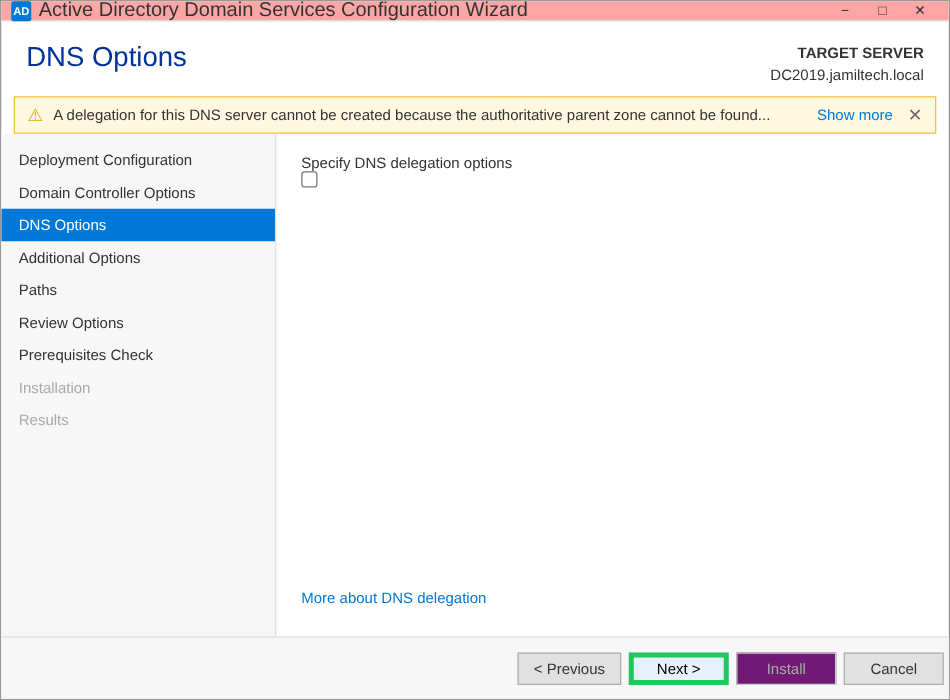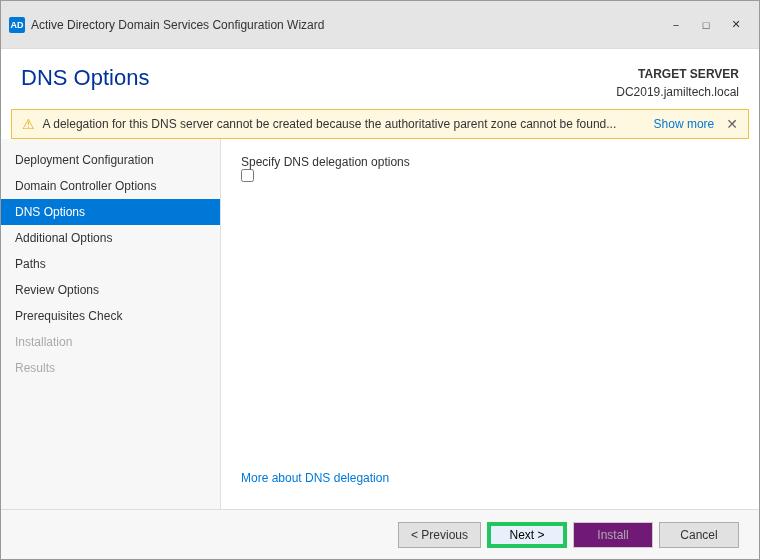--- a/index.html
+++ b/index.html
@@ -17,22 +17,22 @@
     .window {
       width: 760px;
       height: 560px;
       background: #fff;
       border: 1px solid #999;
       display: flex;
       flex-direction: column;
       box-shadow: 2px 2px 8px rgba(0,0,0,0.3);
     }
     .title-bar {
-      height: 48px;
-      background: #e5e5e5;
+      height: 16px;
+      background: #fca5a5;
       border-bottom: 1px solid #ddd;
       display: flex;
       align-items: center;
       justify-content: space-between;
       padding: 0 8px;
       flex-shrink: 0;
     }
     .title-bar-left {
       display: flex;
       align-items: center;
@@ -44,21 +44,21 @@
       background: #0078d7;
       border-radius: 2px;
       display: flex;
       align-items: center;
       justify-content: center;
       font-size: 9px;
       color: #fff;
       font-weight: bold;
     }
     .title-bar-text {
-      font-size: 12px;
+      font-size: 16px;
       color: #333;
     }
     .title-bar-controls {
       display: flex;
       gap: 0;
     }
     .title-btn {
       width: 30px;
       height: 20px;
       border: none;
@@ -192,21 +192,21 @@
       padding-bottom: 8px;
     }
 
     .footer {
       height: 50px;
       border-top: 1px solid #ddd;
       background: #f7f7f7;
       display: flex;
       align-items: center;
       justify-content: flex-end;
-      padding: 0 20px;
+      padding: 0 4px;
       gap: 6px;
       flex-shrink: 0;
     }
     .btn {
       height: 26px;
       min-width: 80px;
       border: 1px solid #adadad;
       background: #e1e1e1;
       cursor: pointer;
       font-size: 12px;

